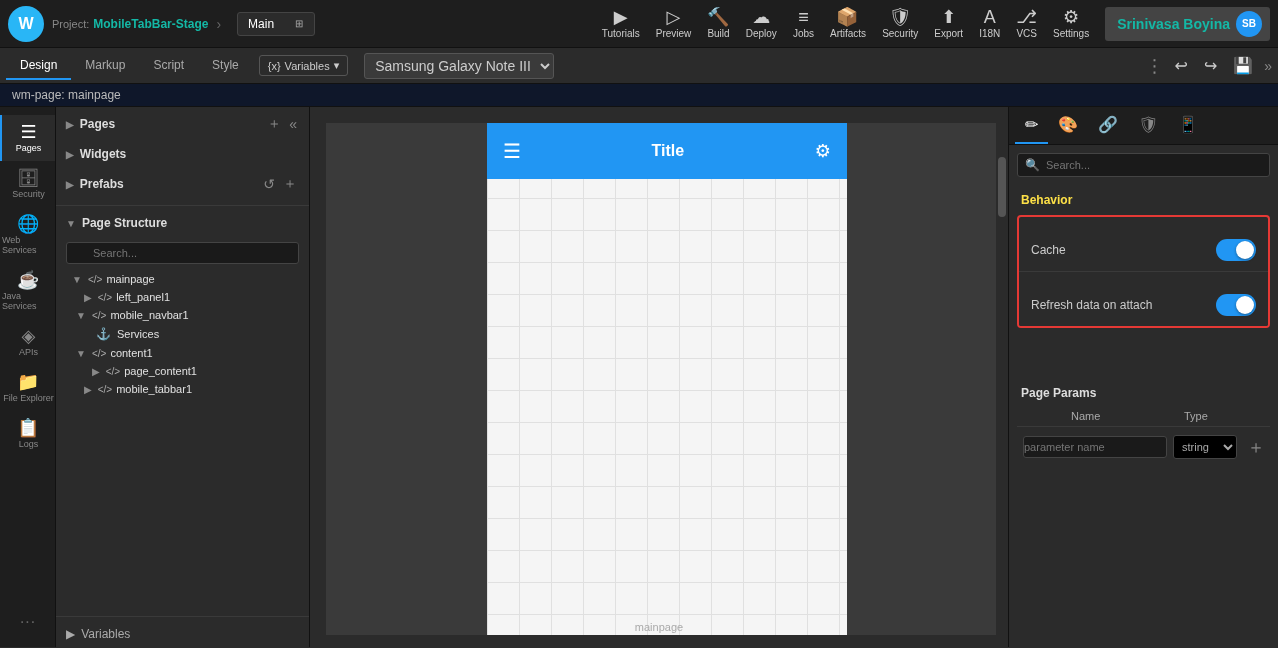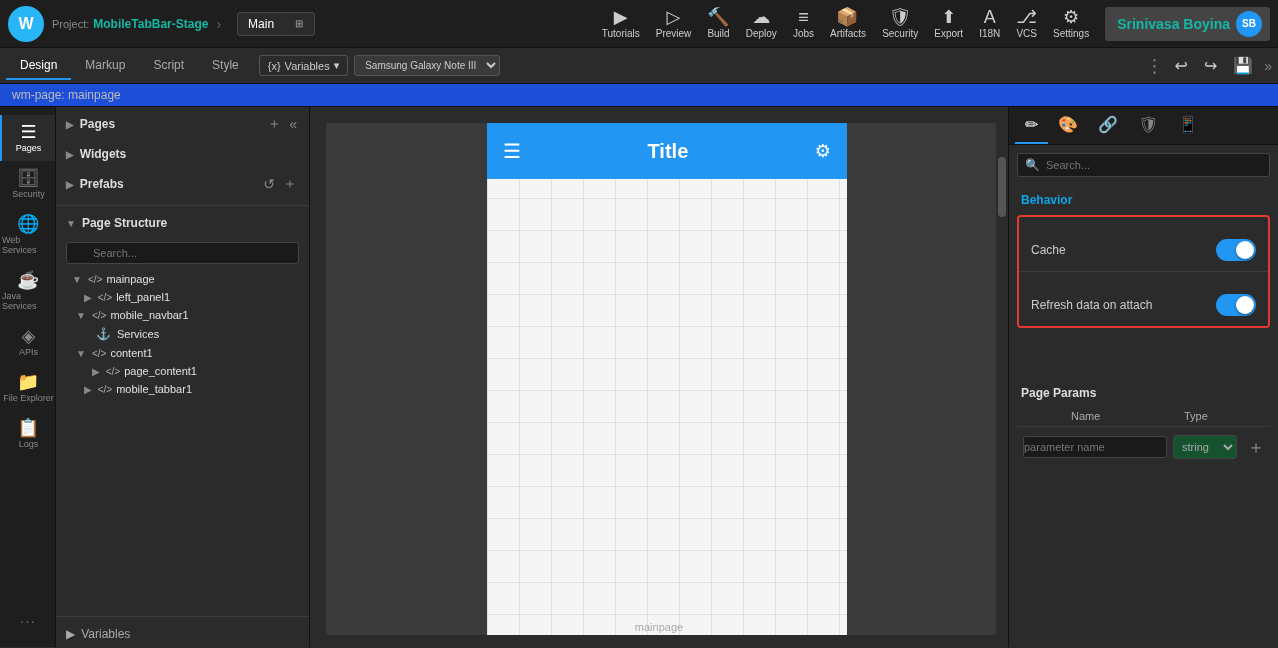--- a/index.html
+++ b/index.html
@@ -29,25 +29,25 @@
     .user-avatar { width: 26px; height: 26px; border-radius: 50%; background: #2196f3; display: flex; align-items: center; justify-content: center; color: #fff; font-size: 10px; font-weight: 700; }
 
     
     .sub-nav {
       display: flex; align-items: center; background: #2b2b2b; height: 36px;
       border-bottom: 1px solid #111; padding: 0 6px; gap: 0;
     }
     .sub-tab { padding: 6px 14px; color: #aaa; font-size: 12px; cursor: pointer; border-bottom: 2px solid transparent; }
     .sub-tab.active { color: #fff; border-bottom: 2px solid #2196f3; }
     .variables-btn { display: flex; align-items: center; gap: 4px; border: 1px solid #555; border-radius: 3px; padding: 3px 8px; color: #ccc; font-size: 11px; cursor: pointer; margin-left: 6px; }
-    .device-select { background: #3a3a3a; border: 1px solid #555; border-radius: 3px; color: #ccc; font-size: 10px; padding: 3px 6px; margin-left: 6px; }
+    .device-select { background: #3a3a3a; border: 1px solid #555; border-radius: 3px; color: #ccc; font-size: 14px; padding: 3px 6px; margin-left: 16px; }
     .sub-actions { display: flex; align-items: center; gap: 6px; margin-left: auto; }
     .sub-icon-btn { background: none; border: none; color: #ccc; font-size: 16px; cursor: pointer; padding: 3px 5px; border-radius: 3px; }
     .more-btn { font-size: 18px; color: #888; cursor: pointer; }
-    .page-label-bar { background: #1d4ed8; color: #bbb; font-size: 12px; padding: 4px 12px; border-bottom: 1px solid #111; display: flex; align-items: center; }
+    .page-label-bar { background: #0f172a; color: #bbb; font-size: 12px; padding: 4px 12px; border-bottom: 1px solid #111; display: flex; align-items: center; }
 
     
     .main-layout { display: flex; height: calc(648px - 48px - 36px - 24px); }
 
     
     .left-sidebar { width: 56px; background: #1e1e1e; display: flex; flex-direction: column; align-items: center; padding-top: 8px; gap: 0; border-right: 1px solid #111; }
     .sidebar-icon { display: flex; flex-direction: column; align-items: center; padding: 8px 0; width: 100%; cursor: pointer; gap: 2px; color: #888; font-size: 9px; border-left: 2px solid transparent; }
     .sidebar-icon.active { color: #fff; background: #2b2b2b; border-left: 2px solid #2196f3; }
     .sidebar-icon .si-icon { font-size: 18px; line-height: 1; }
     .sidebar-icon .si-label { font-size: 9px; }
@@ -73,52 +73,52 @@
     .bottom-dots { display: flex; align-items: center; justify-content: center; padding: 8px 0; color: #666; font-size: 16px; cursor: pointer; }
 
     
     .canvas-area { flex: 1; background: #3a3a3a; position: relative; overflow: hidden; display: flex; align-items: flex-start; justify-content: center; }
     .canvas-scroll { position: absolute; right: 0; top: 0; width: 12px; height: 100%; background: #2b2b2b; }
     .canvas-scroll-bar { width: 8px; height: 60px; background: #555; border-radius: 4px; margin: 2px auto; margin-top: 50px; }
     .canvas-bottom-scroll { position: absolute; bottom: 0; left: 0; right: 12px; height: 12px; background: #2b2b2b; }
     .device-frame { width: 360px; background: #fff; margin-top: 10px; position: relative; display: flex; flex-direction: column; }
     .device-top-bar { background: #2196f3; height: 56px; display: flex; align-items: center; justify-content: space-between; padding: 0 16px; }
     .device-hamburger { color: #fff; font-size: 20px; }
-    .device-title { color: #fff; font-size: 20px; font-weight: 600; }
+    .device-title { color: #fff; font-size: 16px; font-weight: 600; }
     .device-settings { color: #fff; font-size: 18px; }
     .device-body { flex: 1; min-height: 500px; background: #f5f5f5; background-image: repeating-linear-gradient(0deg, #e0e0e0 0, #e0e0e0 1px, transparent 1px, transparent 32px), repeating-linear-gradient(90deg, #e0e0e0 0, #e0e0e0 1px, transparent 1px, transparent 32px); }
     .canvas-ruler-left { position: absolute; left: 0; top: 0; width: 16px; height: 100%; background: #2b2b2b; }
     .canvas-ruler-top { position: absolute; left: 0; top: 0; height: 16px; right: 12px; background: #2b2b2b; }
     .canvas-label { position: absolute; bottom: 14px; left: 50%; transform: translateX(-50%); color: #aaa; font-size: 11px; }
 
     
     .right-panel { width: 270px; background: #2b2b2b; border-left: 1px solid #111; display: flex; flex-direction: column; }
     .right-tabs { display: flex; align-items: center; background: #1e1e1e; border-bottom: 1px solid #111; padding: 0 6px; }
     .right-tab { padding: 8px 10px; cursor: pointer; color: #888; font-size: 16px; border-bottom: 2px solid transparent; }
     .right-tab.active { color: #fff; border-bottom: 2px solid #2196f3; }
     .right-search { padding: 8px; }
     .right-search-input { width: 100%; background: #1a1a1a; border: 1px solid #444; border-radius: 3px; color: #ccc; padding: 5px 8px 5px 28px; font-size: 11px; outline: none; }
     .right-search-wrap { position: relative; }
     .right-search-icon { position: absolute; left: 8px; top: 50%; transform: translateY(-50%); color: #666; font-size: 12px; }
-    .right-section-title { padding: 8px 12px; font-size: 12px; font-weight: 600; color: #0ea5e9; }
+    .right-section-title { padding: 8px 12px; font-size: 12px; font-weight: 600; color: #fde047; }
     .behavior-box { margin: 0 8px; border: 2px solid #e53935; border-radius: 4px; overflow: hidden; }
     .behavior-row { display: flex; align-items: center; justify-content: space-between; padding: 10px 12px; background: #2b2b2b; border-bottom: 1px solid #3a3a3a; margin-top: 12px; }
     .behavior-row:last-child { border-bottom: none; gap: 48px; }
     .behavior-label { color: #ccc; font-size: 12px; }
     .toggle { width: 40px; height: 22px; border-radius: 11px; background: #2196f3; position: relative; cursor: pointer; }
     .toggle-knob { width: 18px; height: 18px; border-radius: 50%; background: #fff; position: absolute; top: 2px; right: 2px; box-shadow: 0 1px 3px rgba(0,0,0,0.4); }
     .page-params-section { padding: 0 8px; margin-top: 8px; }
     .params-header { padding: 6px 4px; font-size: 12px; font-weight: 600; color: #ddd; margin-top: 44px; }
     .params-table { width: 100%; }
     .params-table-head { display: flex; padding: 4px 6px; border-bottom: 1px solid #3a3a3a; }
     .params-col-name { flex: 1; color: #aaa; font-size: 11px; margin-left: 48px; }
     .params-col-type { width: 80px; color: #aaa; font-size: 11px; }
     .params-row { display: flex; align-items: center; padding: 6px; gap: 6px; }
     .params-input { flex: 1; background: #1a1a1a; border: 1px solid #444; border-radius: 3px; color: #aaa; padding: 4px 0; font-size: 11px; outline: none; }
-    .params-select { width: 64px; background: #14532d; border: 1px solid #444; border-radius: 3px; color: #aaa; padding: 4px 4px; font-size: 11px; outline: none; }
+    .params-select { width: 64px; background: #000000; border: 1px solid #444; border-radius: 3px; color: #aaa; padding: 4px 4px; font-size: 11px; outline: none; }
     .params-add { background: none; border: none; color: #888; font-size: 18px; cursor: pointer; padding: 2px 4px; }
   </style>
 </head>
 <body>
 
 <div class="top-nav">
 
   <div class="logo">
     <svg viewBox="0 0 36 36" xmlns="http://www.w3.org/2000/svg">
       <circle cx="18" cy="18" r="18" fill="#29b6f6"></circle>

